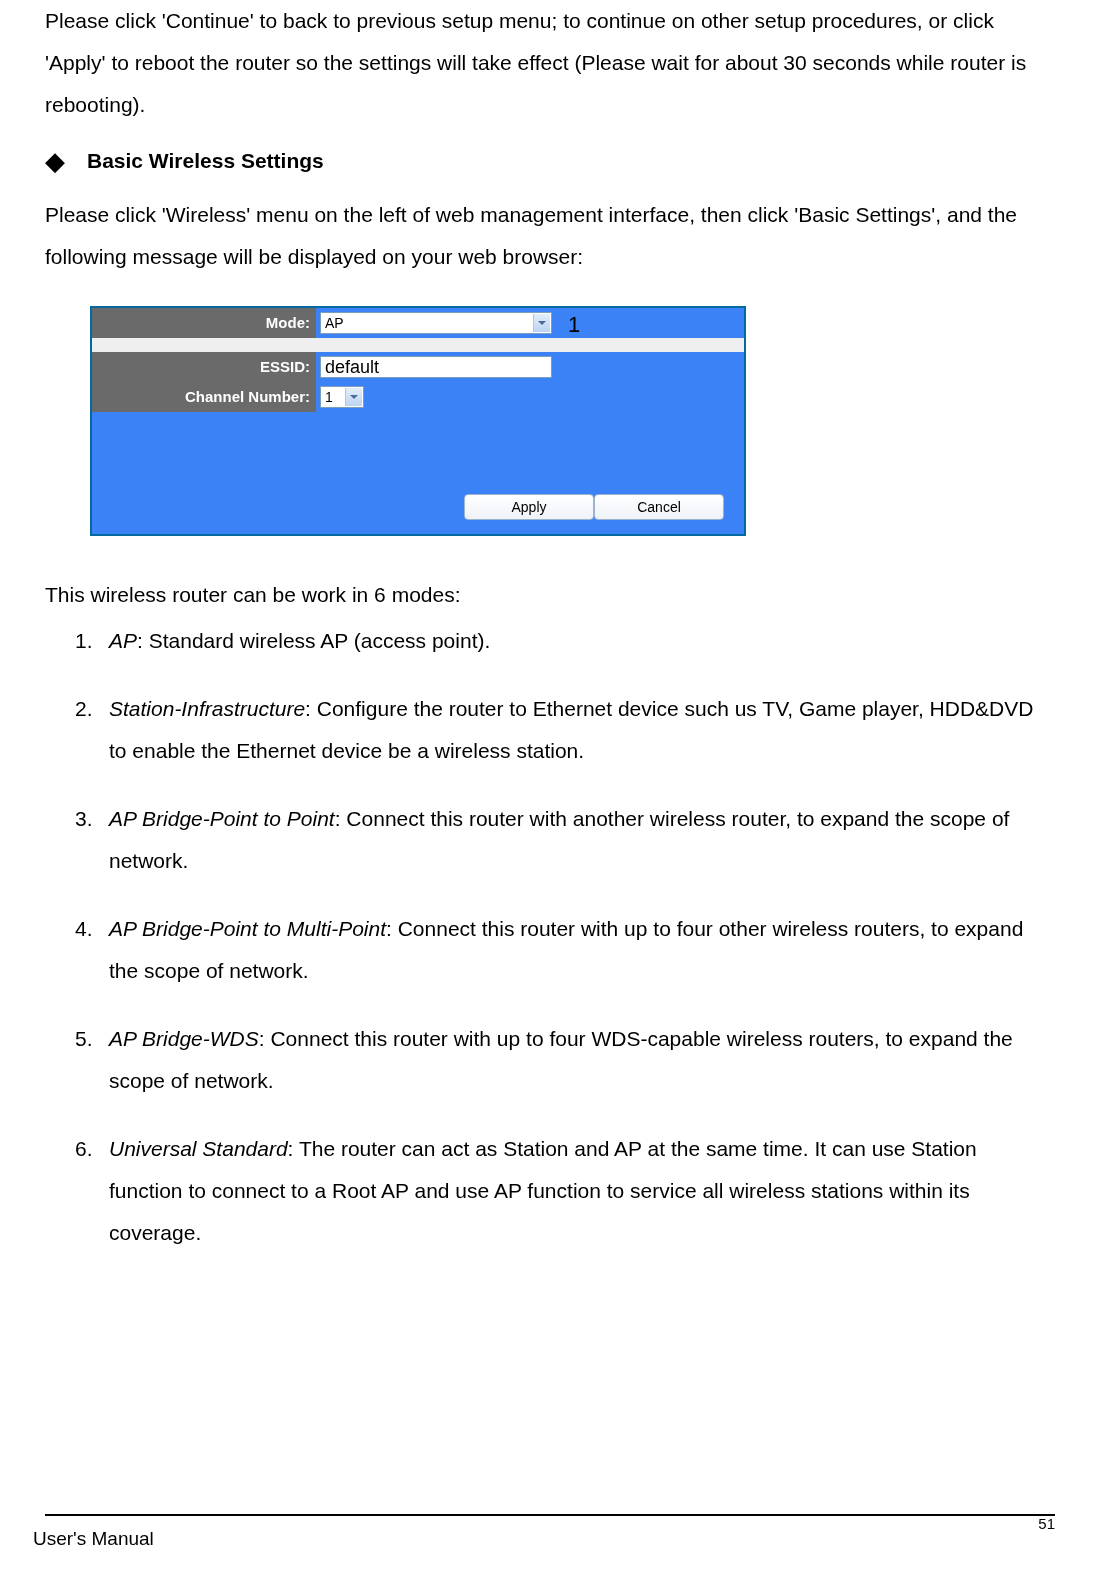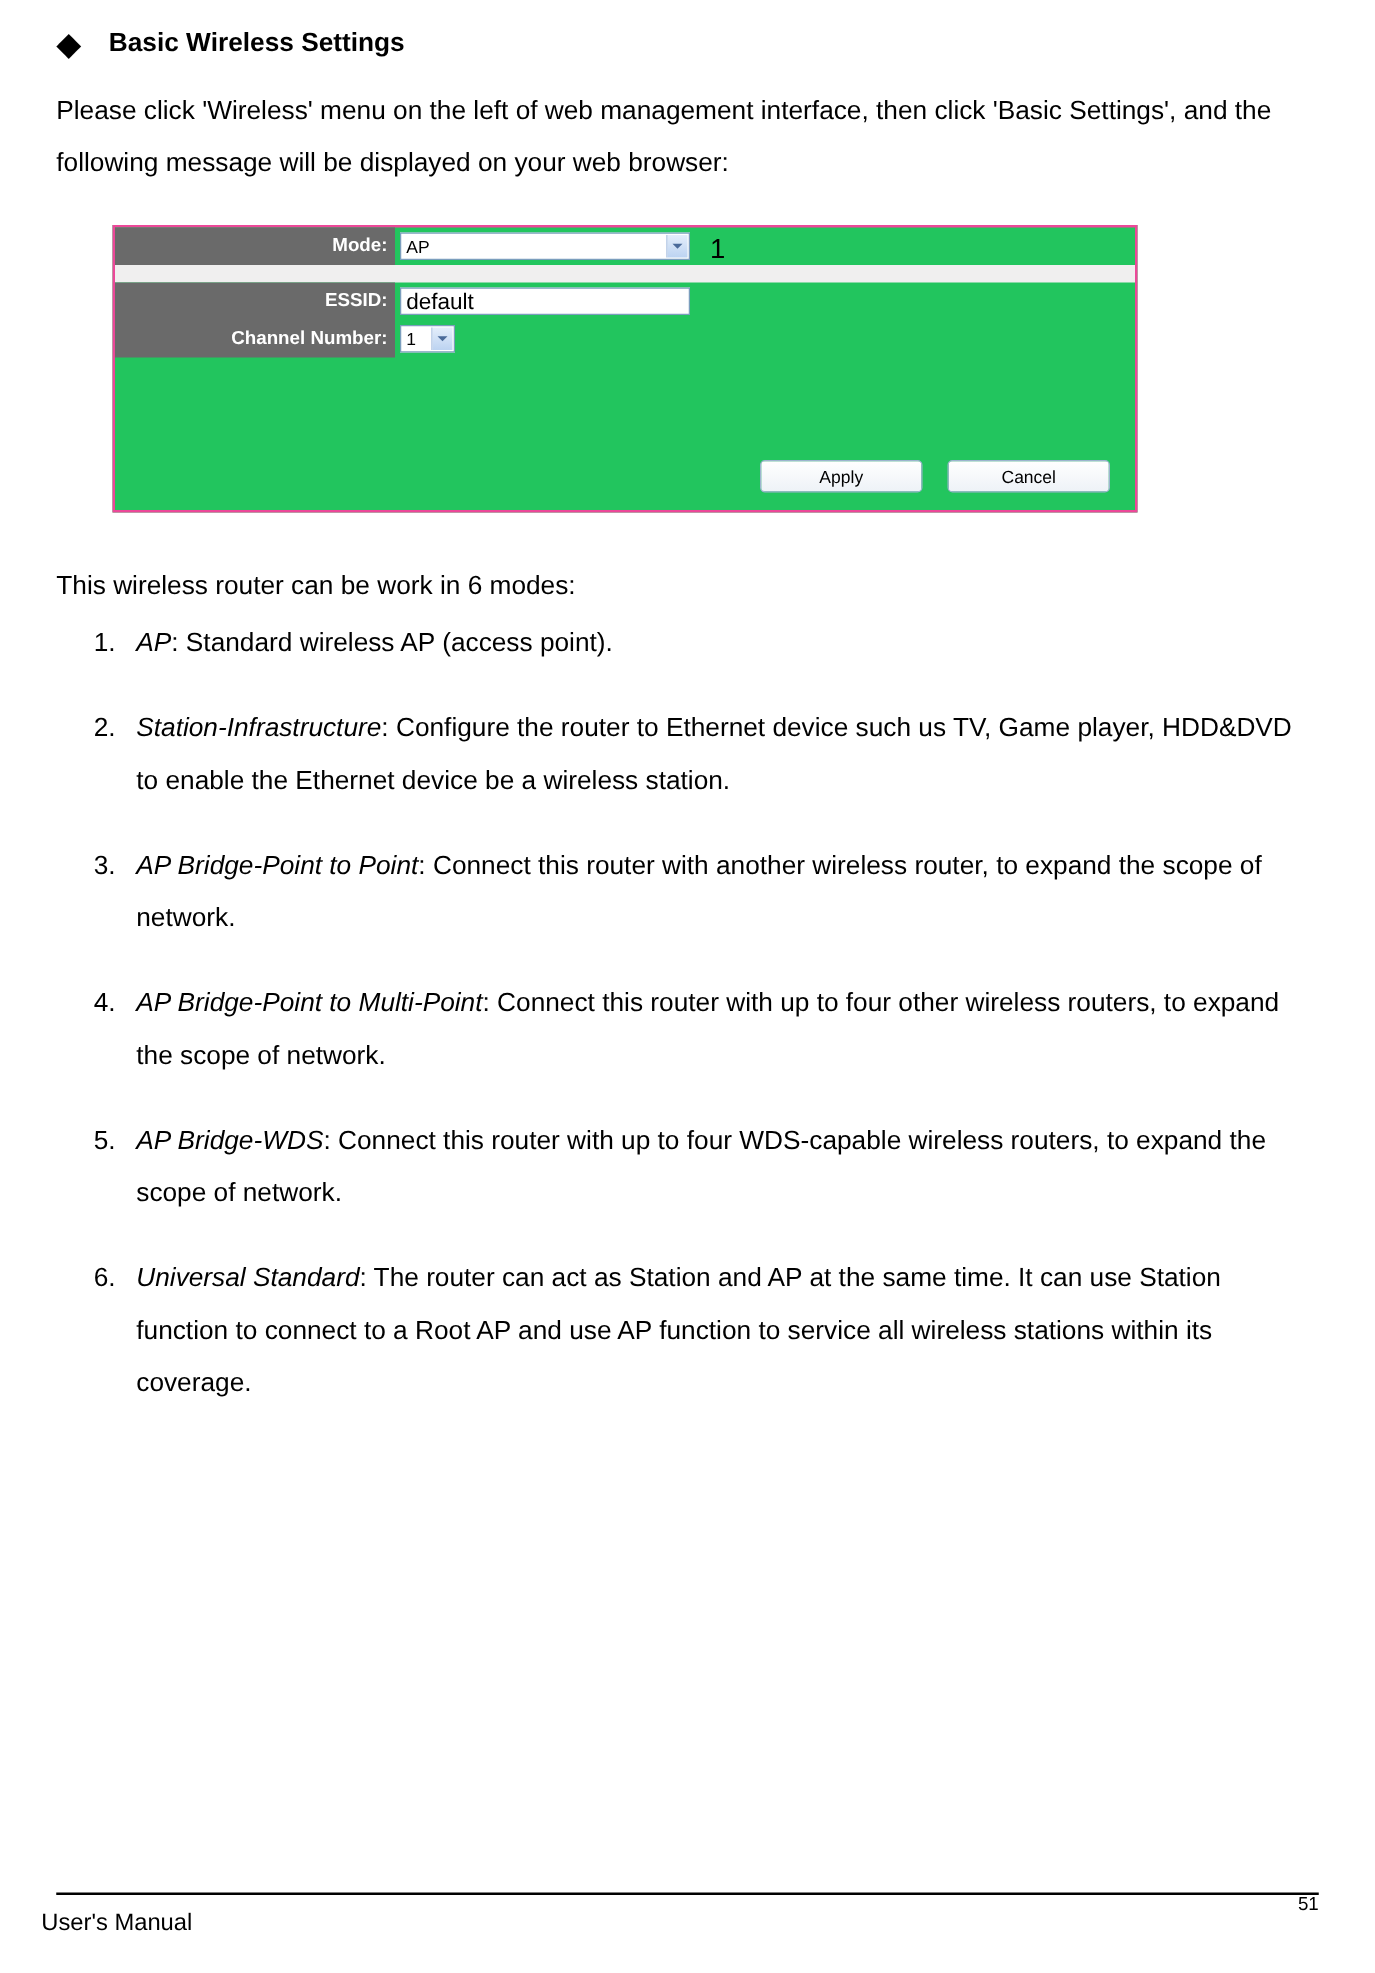--- a/index.html
+++ b/index.html
@@ -31,24 +31,24 @@
       line-height: 1;
     }
     .section-title {
       font-size: 21px;
       font-weight: bold;
       text-align: center;
     }
     .screenshot-wrap {
       position: relative;
       margin: 28px 0 38px 45px;
-      width: 820px;
+      width: 656px;
       height: 230px;
-      border: 2px solid #ec4899;
-      background: #22c55e;
+      border: 2px solid #0369a1;
+      background: #3b82f6;
     }
     .form-row {
       display: flex;
       align-items: center;
       height: 30px;
     }
     .form-label {
       width: 224px;
       height: 30px;
       background: #6a6a6a;
@@ -103,21 +103,20 @@
       padding: 0 4px;
       display: inline-flex;
       align-items: center;
       font-family: Arial, sans-serif;
     }
     .button-row {
       position: absolute;
       bottom: 14px;
       right: 20px;
       display: flex;
-      gap: 20px;
     }
     .ui-button {
       width: 130px;
       height: 26px;
       background: linear-gradient(#fff, #eef2f7);
       border: 1px solid #9db4cf;
       border-radius: 4px;
       font-size: 14px;
       display: flex;
       align-items: center;
@@ -171,20 +170,21 @@
       position: absolute;
       bottom: 46px;
       right: 45px;
       font-size: 15px;
     }
   </style>
 </head>
 <body>
 
 <div class="content">
+  <p class="para">Please click 'Continue' to back to previous setup menu; to continue on other setup procedures, or click 'Apply' to reboot the router so the settings will take effect (Please wait for about 30 seconds while router is rebooting).</p>
 
   <div class="section-header">
     <span class="diamond">◆</span>
     <span class="section-title">Basic Wireless Settings</span>
   </div>
 
   <p class="para">Please click 'Wireless' menu on the left of web management interface, then click 'Basic Settings', and the following message will be displayed on your web browser:</p>
 
   <div class="screenshot-wrap">
     <div class="form-row">

